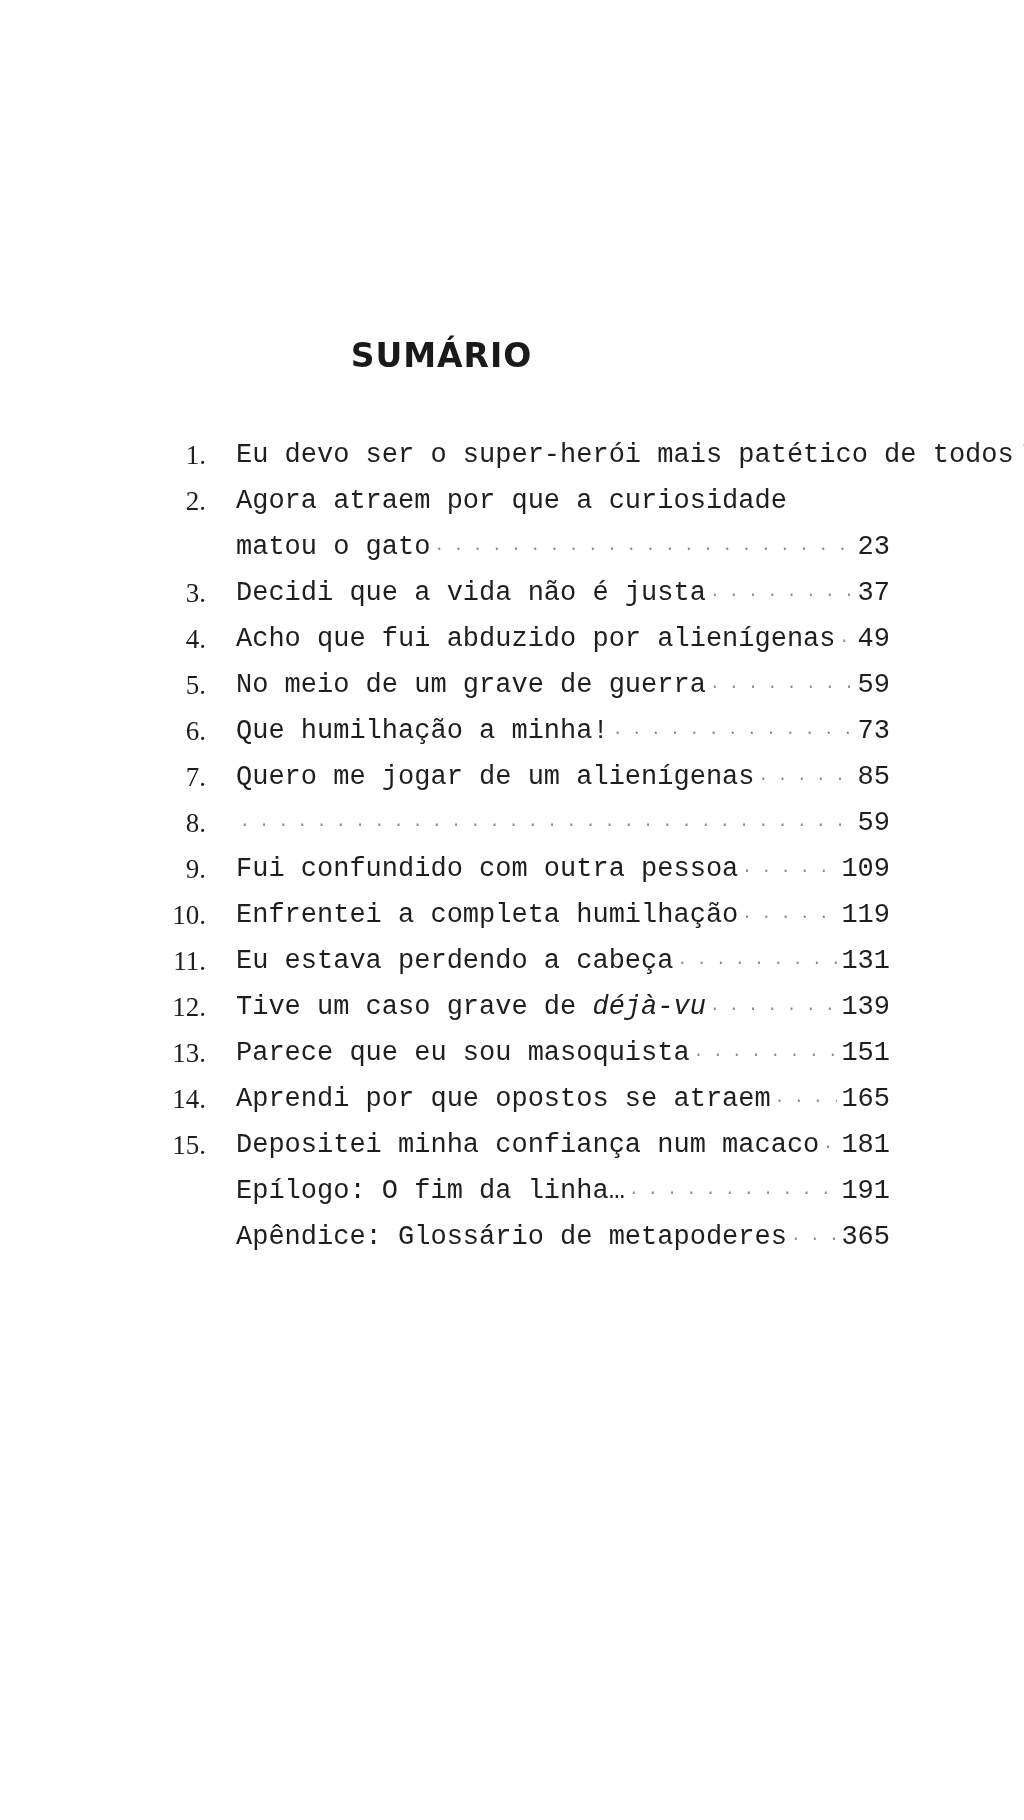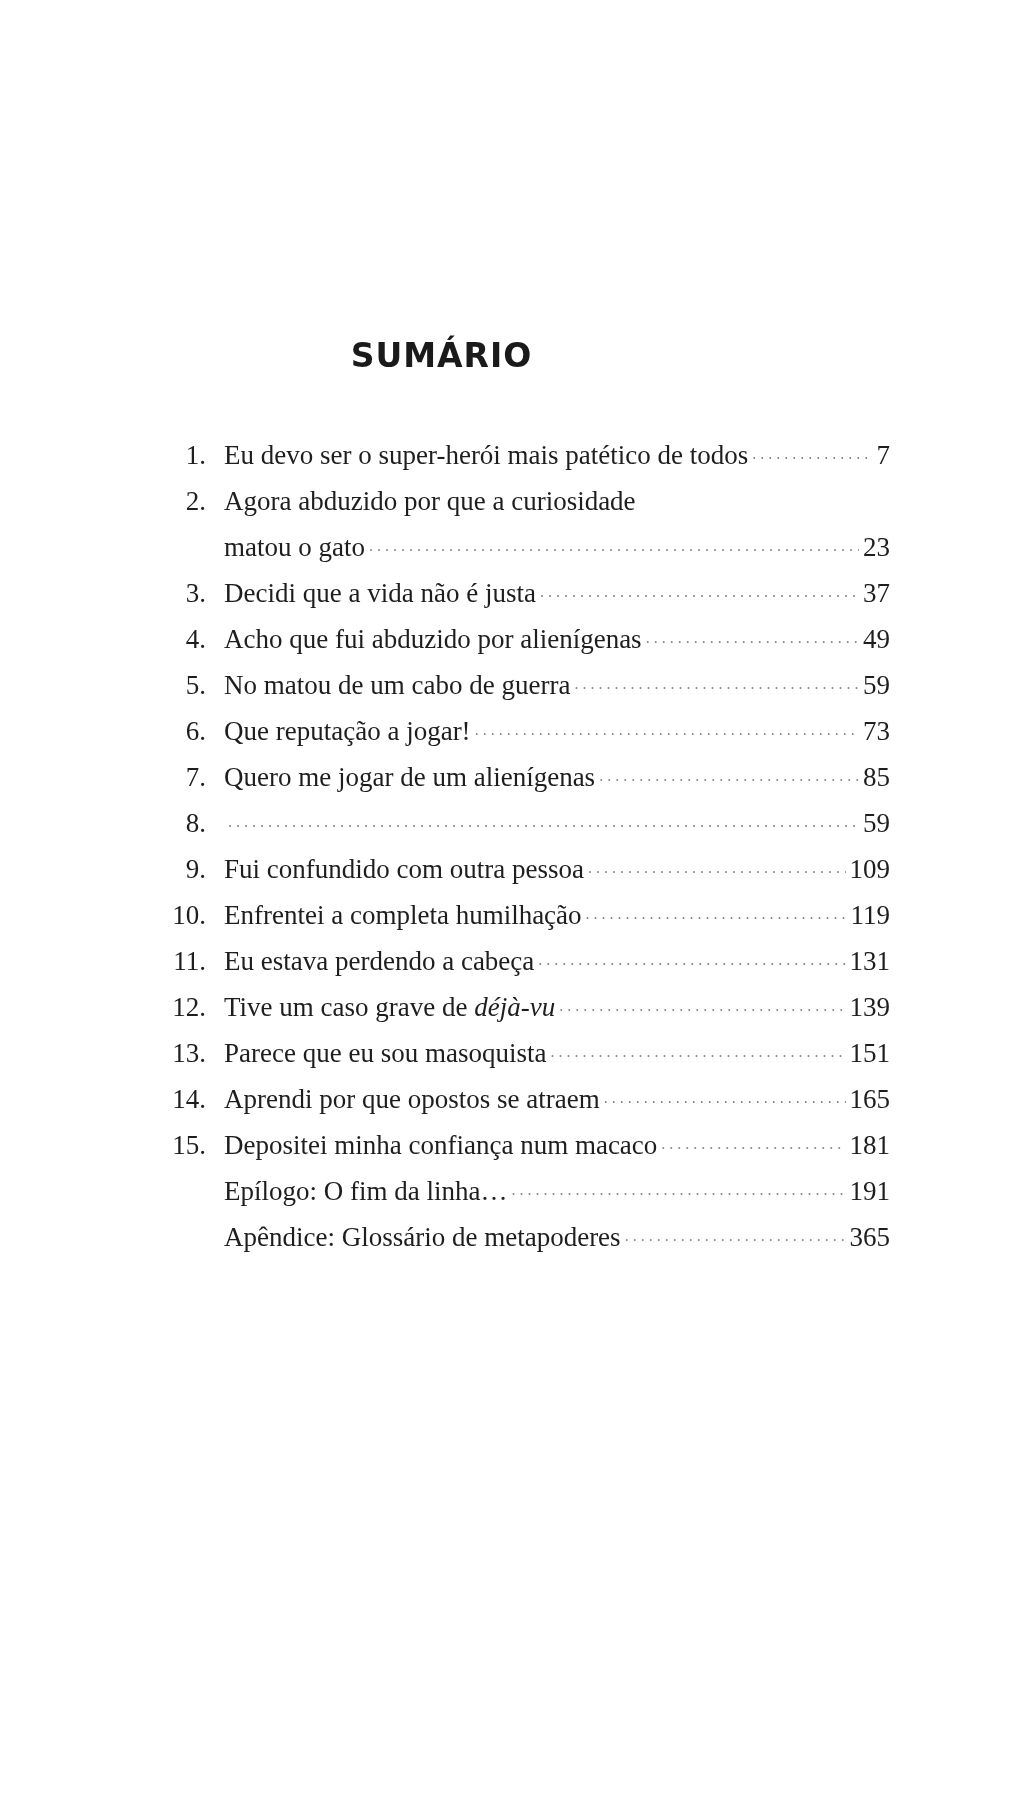--- a/index.html
+++ b/index.html
@@ -10,22 +10,23 @@
     .title {
       position: absolute; top: 336px; left: 0; width: 883px; text-align: center;
       font-family: "DejaVu Sans", "Liberation Sans", sans-serif; font-weight: bold;
       font-size: 33px; letter-spacing: 1px; color: #1a1a1a;
     }
     .toc { position: absolute; top: 432px; left: 150px; width: 740px; }
     .row { position: relative; height: 46px; font-size: 27px; line-height: 46px; }
     .row.cont { height: 46px; }
     .num { position: absolute; left: 0; width: 56px; text-align: right; }
     .entry {
-      position: absolute; left: 74px; right: 0; display: flex; align-items: flex-end;
+      position: absolute; left: 86px; right: 0; display: flex; align-items: flex-end;
       white-space: nowrap;
+      font-family: Liberation Mono, monospace;
     }
     .label { flex: 0 0 auto; }
     .label i { font-style: italic; }
     .dots {
       flex: 1 1 auto; overflow: hidden; margin: 0 4px; color: #888;
       font-size: 16px; letter-spacing: 2px; position: relative; top: -1px;
     }
     .dots::before {
       content: ". . . . . . . . . . . . . . . . . . . . . . . . . . . . . . . . . . . . . . . . . . . . . . . . . . . . . . . . . . . . . . . . . . . . . . . . . . . . . . . . . . . . . . . . . . . . . . . .";
       letter-spacing: 0;
@@ -42,21 +43,21 @@
     <span class="num">1.</span>
     <span class="entry">
         <span class="label">Eu devo ser o super-herói mais patético de todos</span>
         <span class="dots"></span>
         <span class="page">7</span>
       </span>
   </div>
   <div class="row">
     <span class="num">2.</span>
     <span class="entry">
-        <span class="label">Agora abduzido por que a curiosidade</span>
+        <span class="label">Agora atraem por que a curiosidade</span>
       </span>
   </div>
   <div class="row cont">
     <span class="entry">
         <span class="label">matou o gato</span>
         <span class="dots"></span>
         <span class="page">23</span>
       </span>
   </div>
   <div class="row">
@@ -71,29 +72,29 @@
     <span class="num">4.</span>
     <span class="entry">
         <span class="label">Acho que fui abduzido por alienígenas</span>
         <span class="dots"></span>
         <span class="page">49</span>
       </span>
   </div>
   <div class="row">
     <span class="num">5.</span>
     <span class="entry">
-        <span class="label">No matou de um cabo de guerra</span>
+        <span class="label">No meio de um grave de guerra</span>
         <span class="dots"></span>
         <span class="page">59</span>
       </span>
   </div>
   <div class="row">
     <span class="num">6.</span>
     <span class="entry">
-        <span class="label">Que reputação a jogar!</span>
+        <span class="label">Que humilhação a minha!</span>
         <span class="dots"></span>
         <span class="page">73</span>
       </span>
   </div>
   <div class="row">
     <span class="num">7.</span>
     <span class="entry">
         <span class="label">Quero me jogar de um alienígenas</span>
         <span class="dots"></span>
         <span class="page">85</span>

